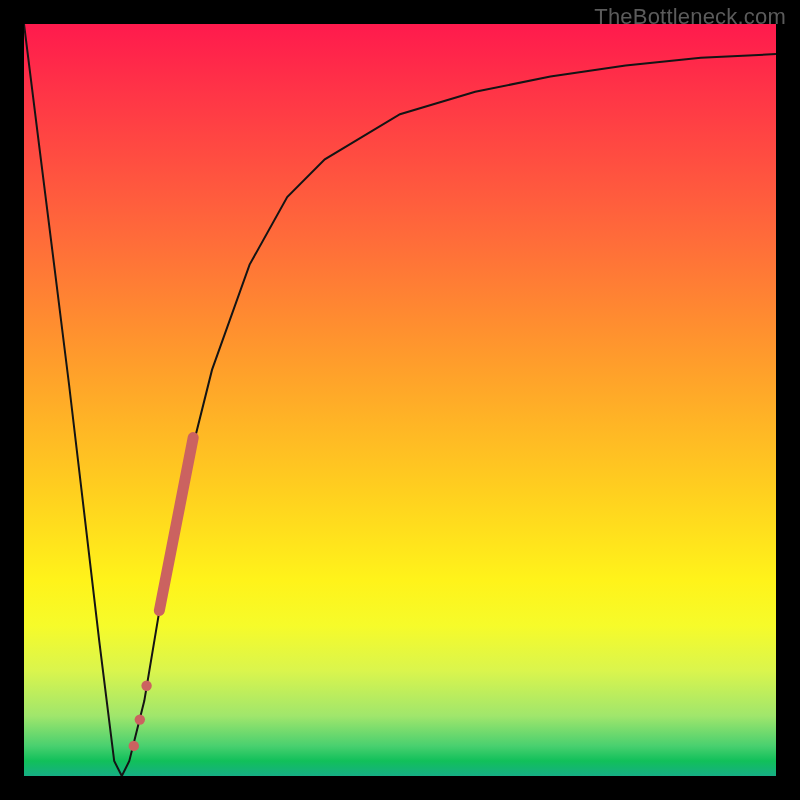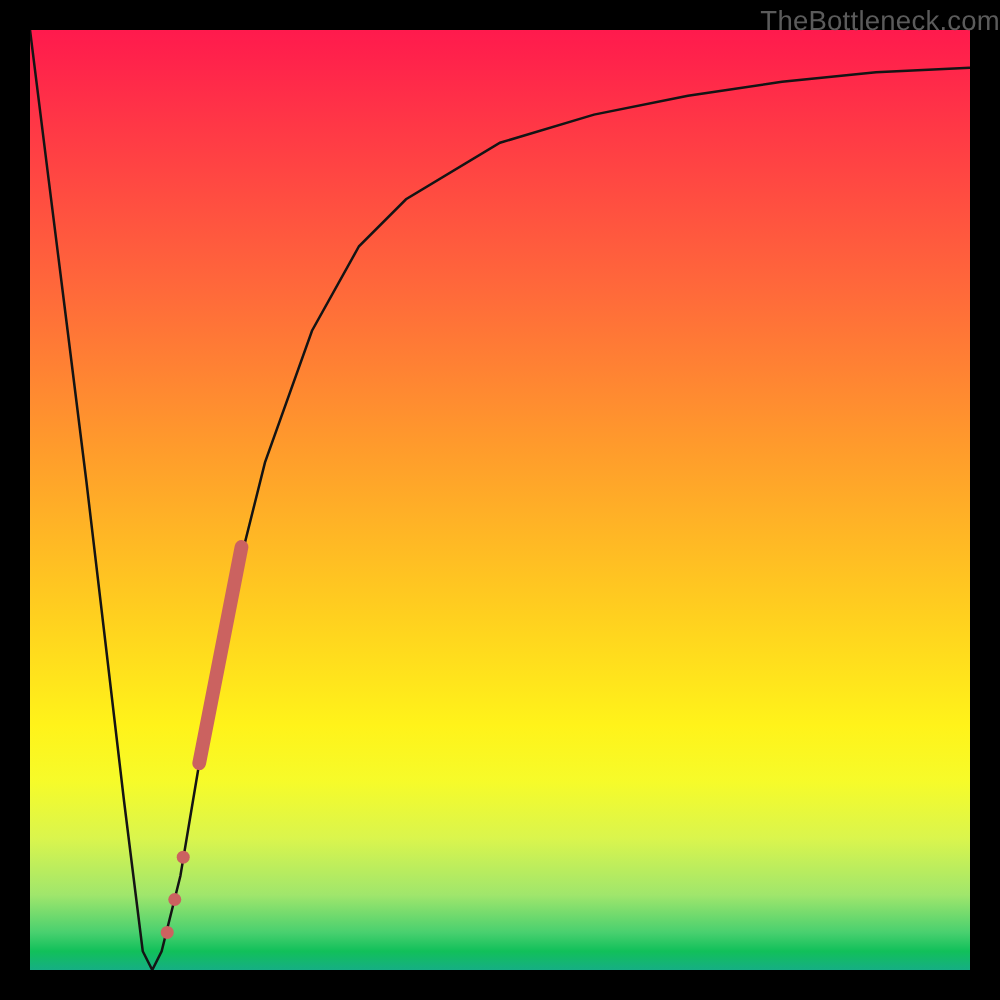--- a/index.html
+++ b/index.html
@@ -42,21 +42,21 @@
   .curve-svg {
     position: absolute;
     left: 0;
     top: 0;
     width: 752px;
     height: 752px;
   }
   .watermark {
     position: absolute;
     top: 4px;
-    right: 0;
+    right: 14px;
     font-size: 22px;
     font-weight: 500;
     color: #5b5b5b;
     letter-spacing: 0.2px;
     user-select: none;
   }
 </style>
 </head>
 <body>
 

